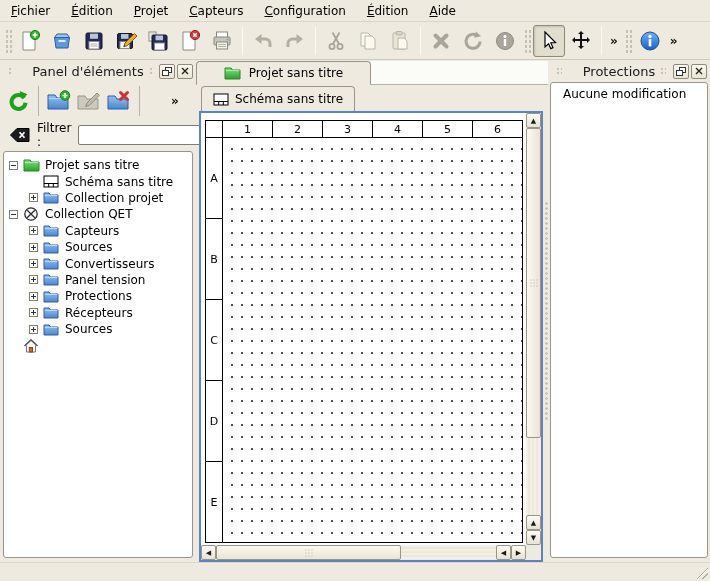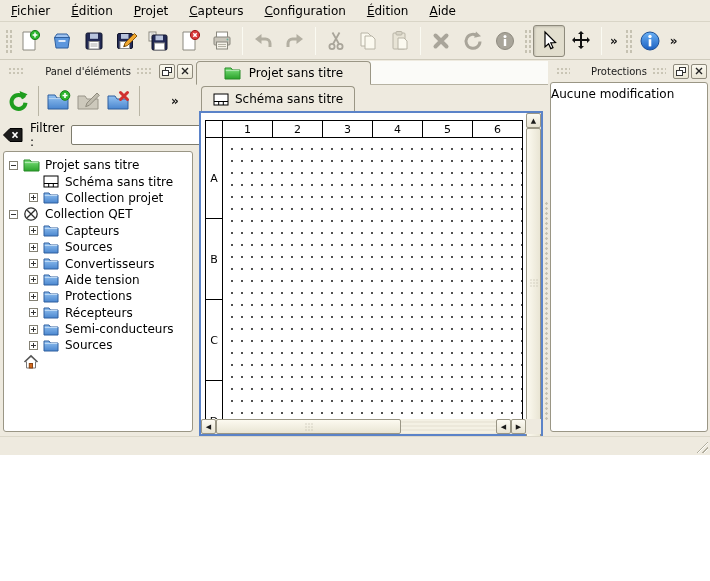--- a/index.html
+++ b/index.html
@@ -1,18 +1,18 @@
 <!DOCTYPE html>
 <html><head>
 <meta charset="utf-8">
 <style>
   * { box-sizing: border-box; margin: 0; padding: 0; }
   html,body { width:710px; height:581px; }
   body { font-family:"DejaVu Sans","Liberation Sans",sans-serif; font-size:12px; color:#000; }
-  .window { position:relative; width:710px; height:455px; background:#eeeadf; overflow:hidden; }
+  .window { position:relative; width:710px; height:581px; background:#eeeadf; overflow:hidden; }
 
   
   .menubar { height:22px; display:flex; align-items:center; padding-left:2px;
              border-bottom:1px solid #d9d5c7; background:#eeeadf; }
   .menu-item { display:inline-block; padding:2px 9px; margin-right:3px; cursor:default; }
   .menu-item::first-letter { text-decoration:underline; }
 
   
   .toolbar { height:38px; display:flex; align-items:center; padding:0 2px;
              border-bottom:1px solid #cfcbbc; background:#eeeadf; }
@@ -31,30 +31,30 @@
   .dock-left  { width:196px; display:flex; flex-direction:column; flex:none; }
   .center     { flex:1; display:flex; flex-direction:column; min-width:0; }
   .dock-right { width:162px; display:flex; flex-direction:column; flex:none; position:relative; }
   .dock-right::before { content:""; position:absolute; left:-3px; top:140px; width:3px; height:220px;
                background:radial-gradient(#c6c2b2 1px, transparent 1.2px); background-size:3px 5px; }
 
   
   .dock-title { height:20px; display:flex; align-items:center; padding:2px 3px; flex:none; }
   .dt-tex { flex:1; height:9px; margin:0 5px;
             background:radial-gradient(#c9c5b5 1px, transparent 1.2px); background-size:4px 4px; }
-  .dt-label { font-size:10px; color:#1a1a1a;padding-left:16px; }
+  .dt-label { font-size:13px; color:#1a1a1a;padding-left:16px; }
   .dock-btn { width:16px; height:15px; margin-left:2px; border:1px solid #8e8a7c; border-radius:2px;
               background:linear-gradient(#fbf9ef,#e9e5d5); display:flex; align-items:center;
               justify-content:center; flex:none; }
 
   
   .panel-tools { height:40px; display:flex; align-items:center; padding:0 3px; flex:none; }
   .pt-btn { width:30px; height:30px; display:flex; align-items:center; justify-content:center; border-radius:3px; flex:none;}
   .pt-sep { width:1px; height:30px; background:#b9b5a5; margin:0 5px; flex:none;}
-  .filter-row { height:28px; display:flex; align-items:center; padding:0 2px; gap:7px; flex:none; }
+  .filter-row { height:28px; display:flex; align-items:center; padding:0 9px; gap:7px; flex:none; }
   .filter-input { flex:1; height:20px; border:1px solid #7e7c6e; border-radius:2px; background:#fff;
                   font:inherit; padding:0 4px; outline:none; }
   .tree { flex:1; margin:2px 3px 4px 3px; background:#fff; border:1px solid #9a9685; border-radius:3px;
           padding:5px 2px; overflow:hidden; }
   .tree-row { height:16.4px; display:flex; align-items:center; }
   .lv1 { padding-left:20px; }
   .exp { width:9px; height:9px; border:1px solid #848174; background:#fff; position:relative;
          margin:0 4px 0 3px; flex:none; }
   .exp::before { content:""; position:absolute; left:1px; right:1px; top:3px; height:1px; background:#333; }
   .exp.plus::after { content:""; position:absolute; top:1px; bottom:1px; left:3px; width:1px; background:#333; }
@@ -105,21 +105,21 @@
   .v-thumb { height:310px; }
   .h-thumb { width:185px; }
   .sb-grip { position:absolute; left:50%; top:50%; transform:translate(-50%,-50%);
              width:9px; height:9px;
              background:radial-gradient(#b5b1a0 0.8px, transparent 1px); background-size:3px 3px; }
   .sb-track { flex:1; background:repeating-linear-gradient(90deg,#f4f1e4 0 2px,#ece8da 2px 4px); }
   .hscroll .sb-track { background:repeating-linear-gradient(#f4f1e4 0 2px,#ece8da 2px 4px); }
 
   
   .undo-list { flex:1; margin:1px 2px 4px 2px; background:#fff; border:1px solid #9a9685;
-               border-radius:3px; padding:2px 0; overflow:hidden; }
+               border-radius:3px; padding:2px 12px; overflow:hidden; }
   .undo-item { height:17px; display:flex; align-items:center; }
 
   
   .statusbar { position:absolute; left:0; right:0; bottom:0; height:19px; background:#eeeadf;
                border-top:1px solid #dcd8ca; }
   .grip { position:absolute; right:2px; bottom:2px; width:13px; height:13px;
           background:repeating-linear-gradient(135deg, transparent 0 2px, #b2ae9e 2px 3px, #fdfdf8 3px 4px);
           clip-path:polygon(100% 0, 100% 100%, 0 100%); }
 
   svg { display:block; }
@@ -493,51 +493,41 @@
           <span class="tlabel">Convertisseurs</span>
         </div>
         <div class="tree-row lv1">
           <span class="exp plus"></span>
           <span class="ticon">
               <svg width="16" height="13" viewBox="0 0 16 13">
             <path d="M1 2h5l1.5 2H15v8H1z" fill="url(#gfold)" stroke="#2f5f9e" stroke-linejoin="round"></path>
             <path d="M1.8 4.5h12.6" stroke="#bcd8f4"></path>
               </svg>
             </span>
-          <span class="tlabel">Aide tension</span>
+          <span class="tlabel">Panel tension</span>
         </div>
         <div class="tree-row lv1">
           <span class="exp plus"></span>
           <span class="ticon">
               <svg width="16" height="13" viewBox="0 0 16 13">
             <path d="M1 2h5l1.5 2H15v8H1z" fill="url(#gfold)" stroke="#2f5f9e" stroke-linejoin="round"></path>
             <path d="M1.8 4.5h12.6" stroke="#bcd8f4"></path>
               </svg>
             </span>
           <span class="tlabel">Protections</span>
         </div>
         <div class="tree-row lv1">
           <span class="exp plus"></span>
           <span class="ticon">
               <svg width="16" height="13" viewBox="0 0 16 13">
             <path d="M1 2h5l1.5 2H15v8H1z" fill="url(#gfold)" stroke="#2f5f9e" stroke-linejoin="round"></path>
             <path d="M1.8 4.5h12.6" stroke="#bcd8f4"></path>
               </svg>
             </span>
           <span class="tlabel">Récepteurs</span>
-        </div>
-        <div class="tree-row lv1">
-          <span class="exp plus"></span>
-          <span class="ticon">
-              <svg width="16" height="13" viewBox="0 0 16 13">
-            <path d="M1 2h5l1.5 2H15v8H1z" fill="url(#gfold)" stroke="#2f5f9e" stroke-linejoin="round"></path>
-            <path d="M1.8 4.5h12.6" stroke="#bcd8f4"></path>
-              </svg>
-            </span>
-          <span class="tlabel">Semi-conducteurs</span>
         </div>
         <div class="tree-row lv1">
           <span class="exp plus"></span>
           <span class="ticon">
               <svg width="16" height="13" viewBox="0 0 16 13">
             <path d="M1 2h5l1.5 2H15v8H1z" fill="url(#gfold)" stroke="#2f5f9e" stroke-linejoin="round"></path>
             <path d="M1.8 4.5h12.6" stroke="#bcd8f4"></path>
               </svg>
             </span>
           <span class="tlabel">Sources</span>

